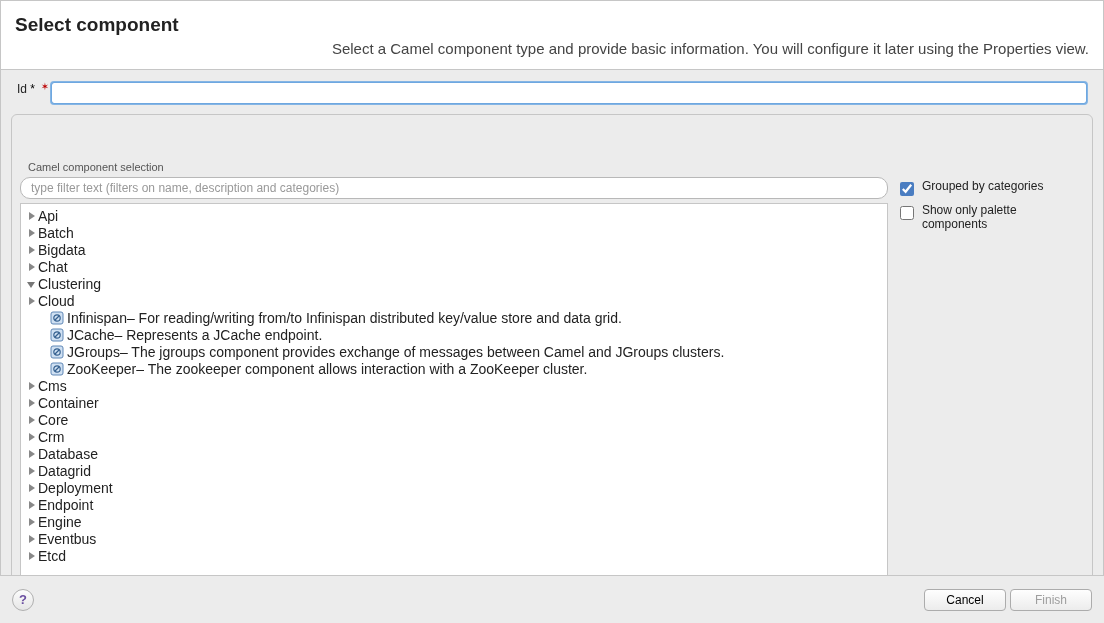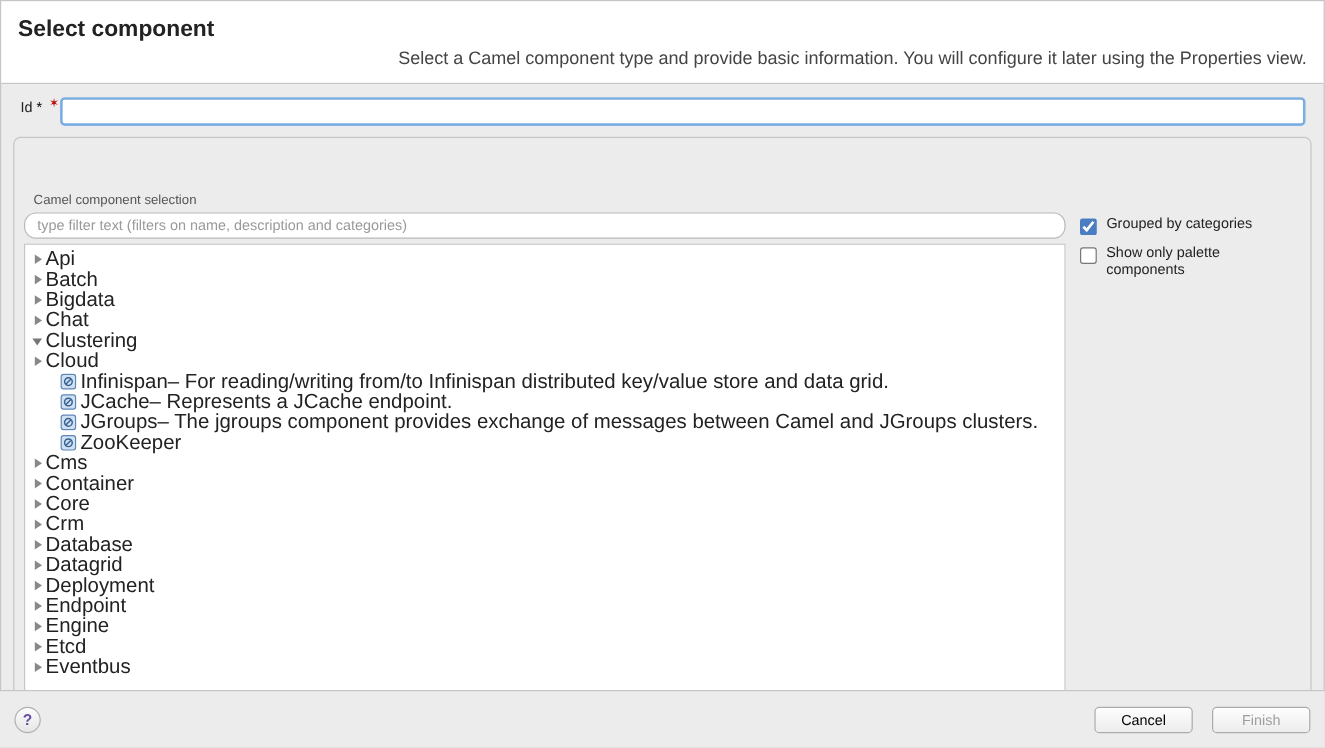--- a/index.html
+++ b/index.html
@@ -111,21 +111,21 @@
     background:#fff;
     border:1px solid #c6c6c6;
     height: 378px;
     overflow-y:auto;
     padding:3px 2px;
   }
   .tree-row {
     display:flex;
     align-items:center;
     height:17px;
-    font-size:17px;
+    font-size:14px;
     cursor:default;
     padding-left:2px;
     white-space:nowrap;
   }
   .twisty {
     width:12px; height:12px;
     display:inline-flex;
     align-items:center;
     justify-content:center;
     margin-right:1px;
@@ -180,21 +180,21 @@
   }
   .footer-spacer { flex:1; }
   .btn {
     height:22px;
     min-width:82px;
     border:1px solid #acacac;
     border-radius:4px;
     background:linear-gradient(#fefefe,#ececec);
     font-size:12px;
     padding:0 14px;
-    margin-left:16px;
+    margin-left:4px;
     cursor:pointer;
   }
   .btn[disabled] {
     color:#9e9e9e;
     cursor:default;
   }
 </style>
 </head>
 <body>
 
@@ -309,20 +309,21 @@
             <div class="tree-row">
               <span class="leaf-indent"></span>
               <span class="leaf-icon">
                 <svg viewBox="0 0 14 14">
                   <rect x="1" y="1" width="12" height="12" rx="2" fill="#cfe0f2" stroke="#5f87b6"></rect>
                   <circle cx="7" cy="7" r="3.2" fill="none" stroke="#35608f" stroke-width="1.2"></circle>
                   <line x1="5" y1="9" x2="9" y2="5" stroke="#35608f" stroke-width="1.2"></line>
                 </svg>
               </span>
               <span class="tree-label">ZooKeeper</span>
+              <span class="tree-desc"> – The zookeeper component allows interaction with a ZooKeeper cluster.</span>
             </div>
             <div class="tree-row">
               <span class="twisty">
                 <svg viewBox="0 0 10 10">
                   <polygon points="3,1 9,5 3,9" fill="#888"></polygon>
                 </svg>
               </span>
               <span class="tree-label">Cms</span>
             </div>
             <div class="tree-row">
@@ -388,29 +389,29 @@
                 </svg>
               </span>
               <span class="tree-label">Engine</span>
             </div>
             <div class="tree-row">
               <span class="twisty">
                 <svg viewBox="0 0 10 10">
                   <polygon points="3,1 9,5 3,9" fill="#888"></polygon>
                 </svg>
               </span>
+              <span class="tree-label">Eventbus</span>
+            </div>
+            <div class="tree-row">
+              <span class="twisty">
+                <svg viewBox="0 0 10 10">
+                  <polygon points="3,1 9,5 3,9" fill="#888"></polygon>
+                </svg>
+              </span>
               <span class="tree-label">Etcd</span>
-            </div>
-            <div class="tree-row">
-              <span class="twisty">
-                <svg viewBox="0 0 10 10">
-                  <polygon points="3,1 9,5 3,9" fill="#888"></polygon>
-                </svg>
-              </span>
-              <span class="tree-label">Eventbus</span>
             </div>
           </div>
       </div>
       <div class="right-col">
         <label class="check-row">
           <input type="checkbox" id="chk-grouped" checked="" style="">
           <span>Grouped by categories</span>
         </label>
         <label class="check-row">
           <input type="checkbox" id="chk-palette" style="">

